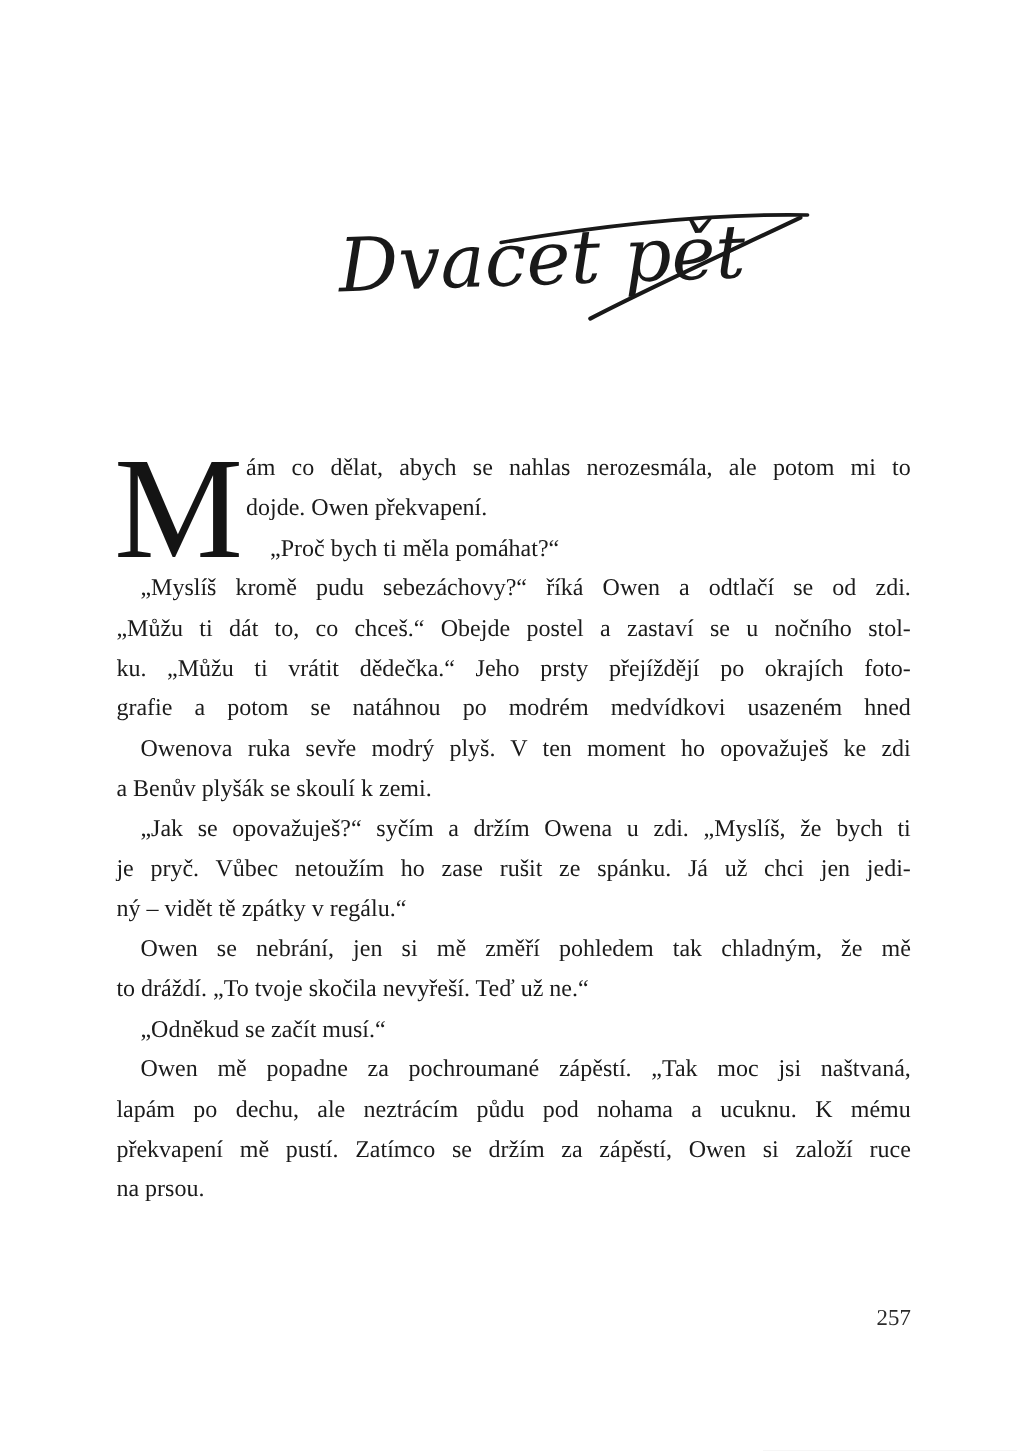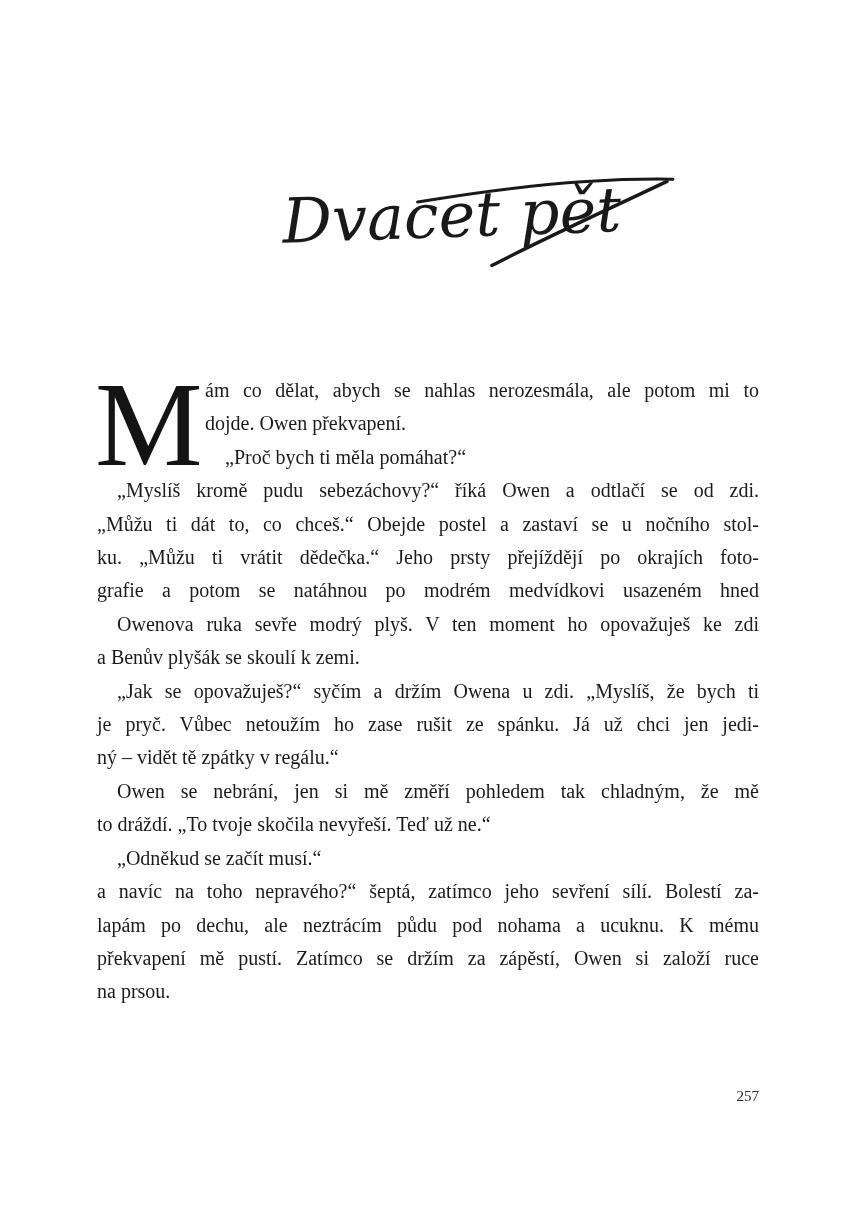--- a/index.html
+++ b/index.html
@@ -73,21 +73,21 @@
   }
 
   
   .folio {
     position: absolute;
     left: 97px;
     top: 1088px;
     width: 662px;
     text-align: right;
     font-family: "Liberation Serif", serif;
-    font-size: 15px;
+    font-size: 19px;
     color: #2a2a2a;
   }
 </style>
 </head>
 <body>
 
 <div class="sheet">
 
   <div class="title-wrap">
     <svg viewBox="0 0 420 140" width="420" height="140">
@@ -118,21 +118,21 @@
         <div class="line">ku. „Můžu ti vrátit dědečka.“ Jeho prsty přejíždějí po okrajích foto-</div>
         <div class="line">grafie a potom se natáhnou po modrém medvídkovi usazeném hned</div>
         <div class="line indent">Owenova ruka sevře modrý plyš. V ten moment ho opovažuješ ke zdi</div>
         <div class="line end">a Benův plyšák se skoulí k zemi.</div>
         <div class="line indent">„Jak se opovažuješ?“ syčím a držím Owena u zdi. „Myslíš, že bych ti</div>
         <div class="line">je pryč. Vůbec netoužím ho zase rušit ze spánku. Já už chci jen jedi-</div>
         <div class="line end">ný – vidět tě zpátky v regálu.“</div>
         <div class="line indent">Owen se nebrání, jen si mě změří pohledem tak chladným, že mě</div>
         <div class="line end">to dráždí. „To tvoje skočila nevyřeší. Teď už ne.“</div>
         <div class="line end indent">„Odněkud se začít musí.“</div>
-        <div class="line">a navíc na toho nepravého?“ šeptá, zatímco jeho sevření sílí. Bolestí za-</div>
+        <div class="line indent">Owen mě popadne za pochroumané zápěstí. „Tak moc jsi naštvaná,</div>
         <div class="line">lapám po dechu, ale neztrácím půdu pod nohama a ucuknu. K mému</div>
         <div class="line">překvapení mě pustí. Zatímco se držím za zápěstí, Owen si založí ruce</div>
         <div class="line end">na prsou.</div>
       </div>
   </div>
 
   <div class="folio">257</div>
 
 </div>
 

